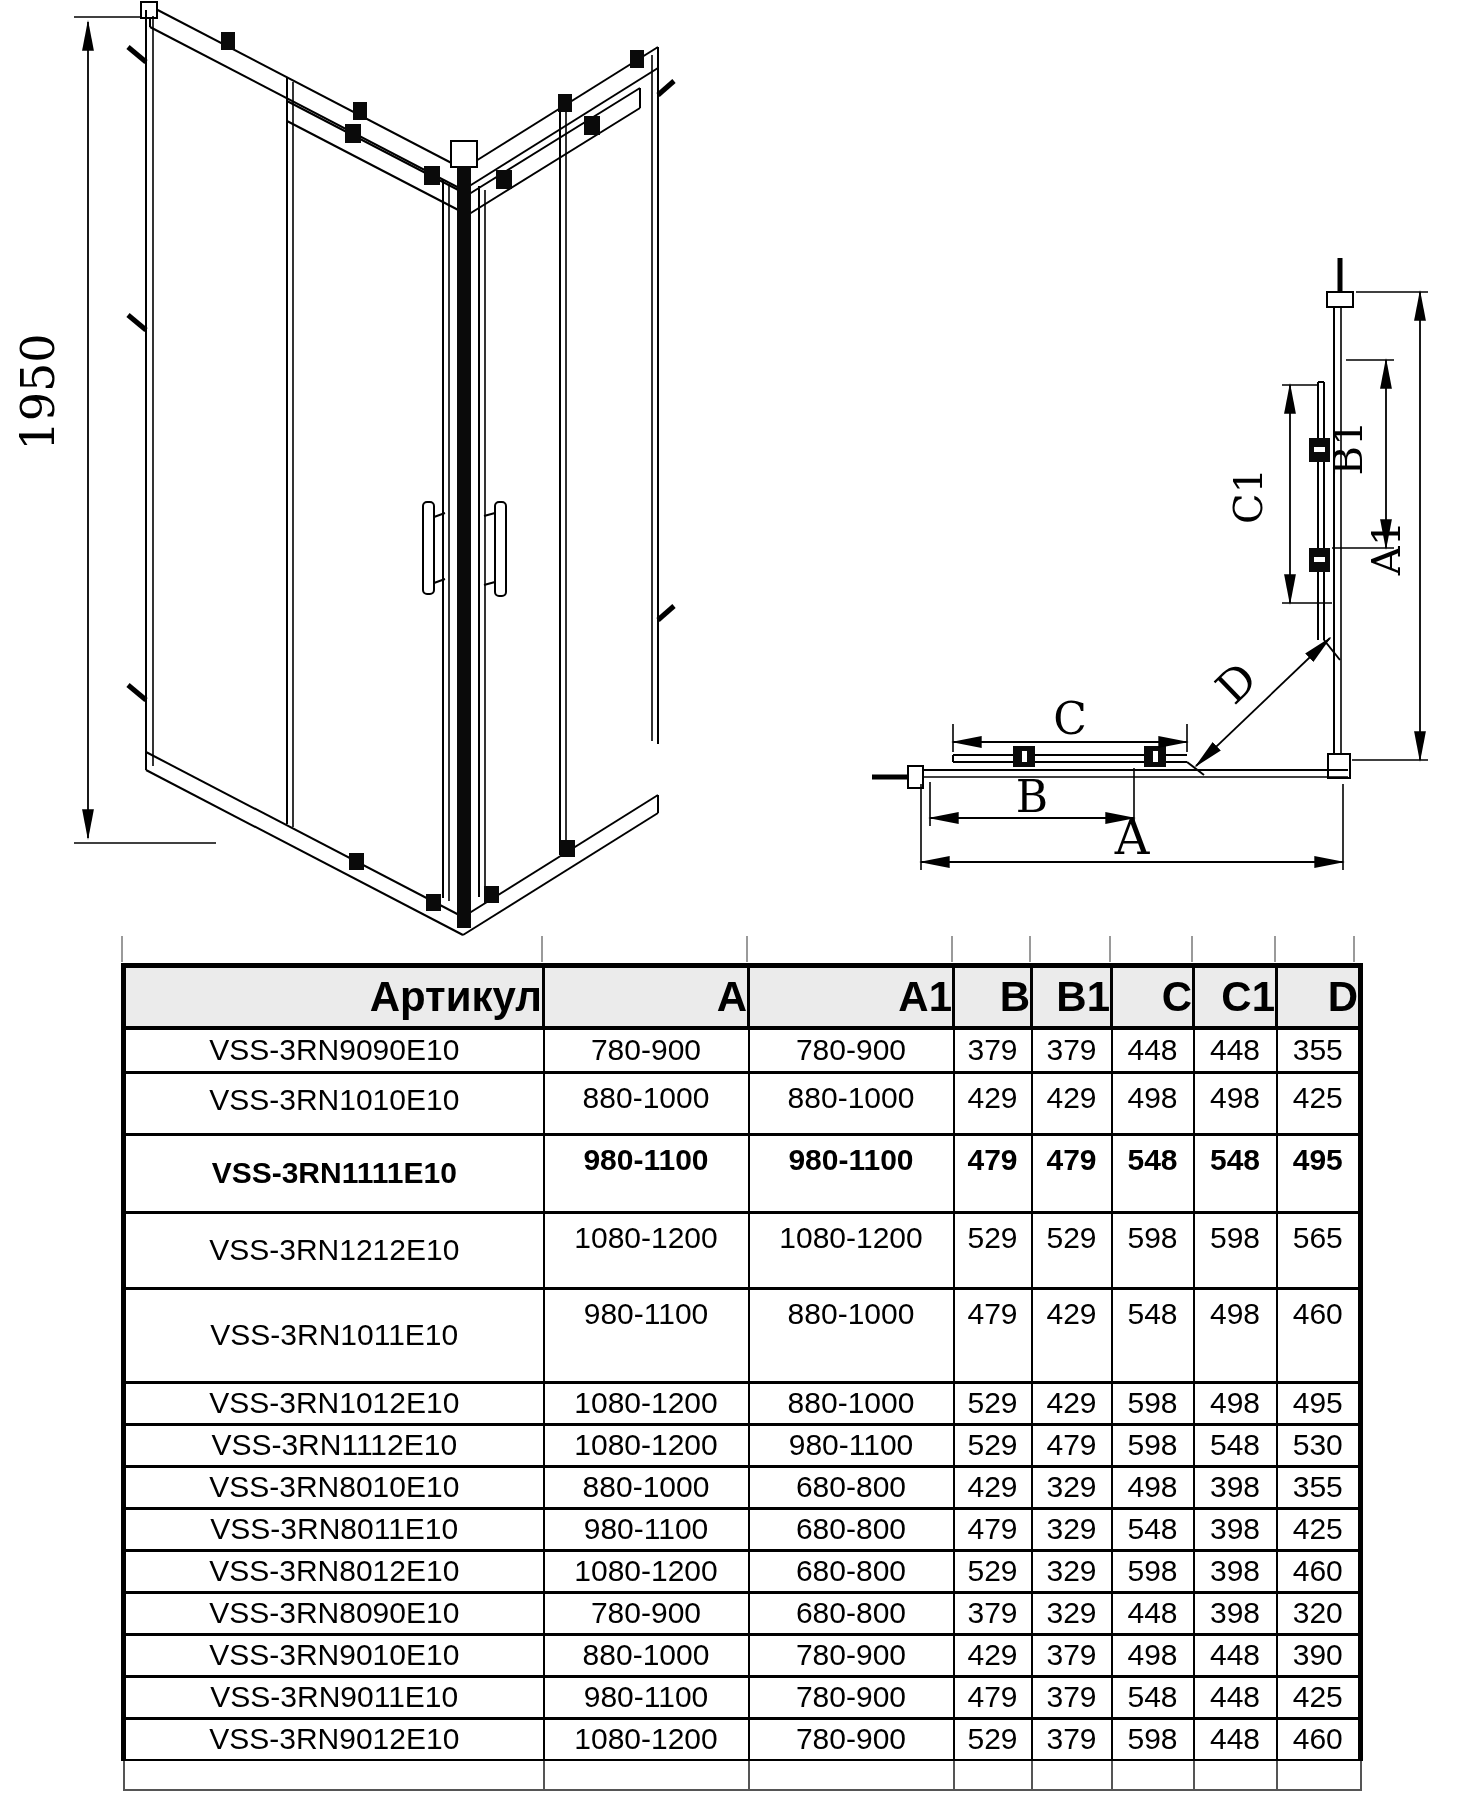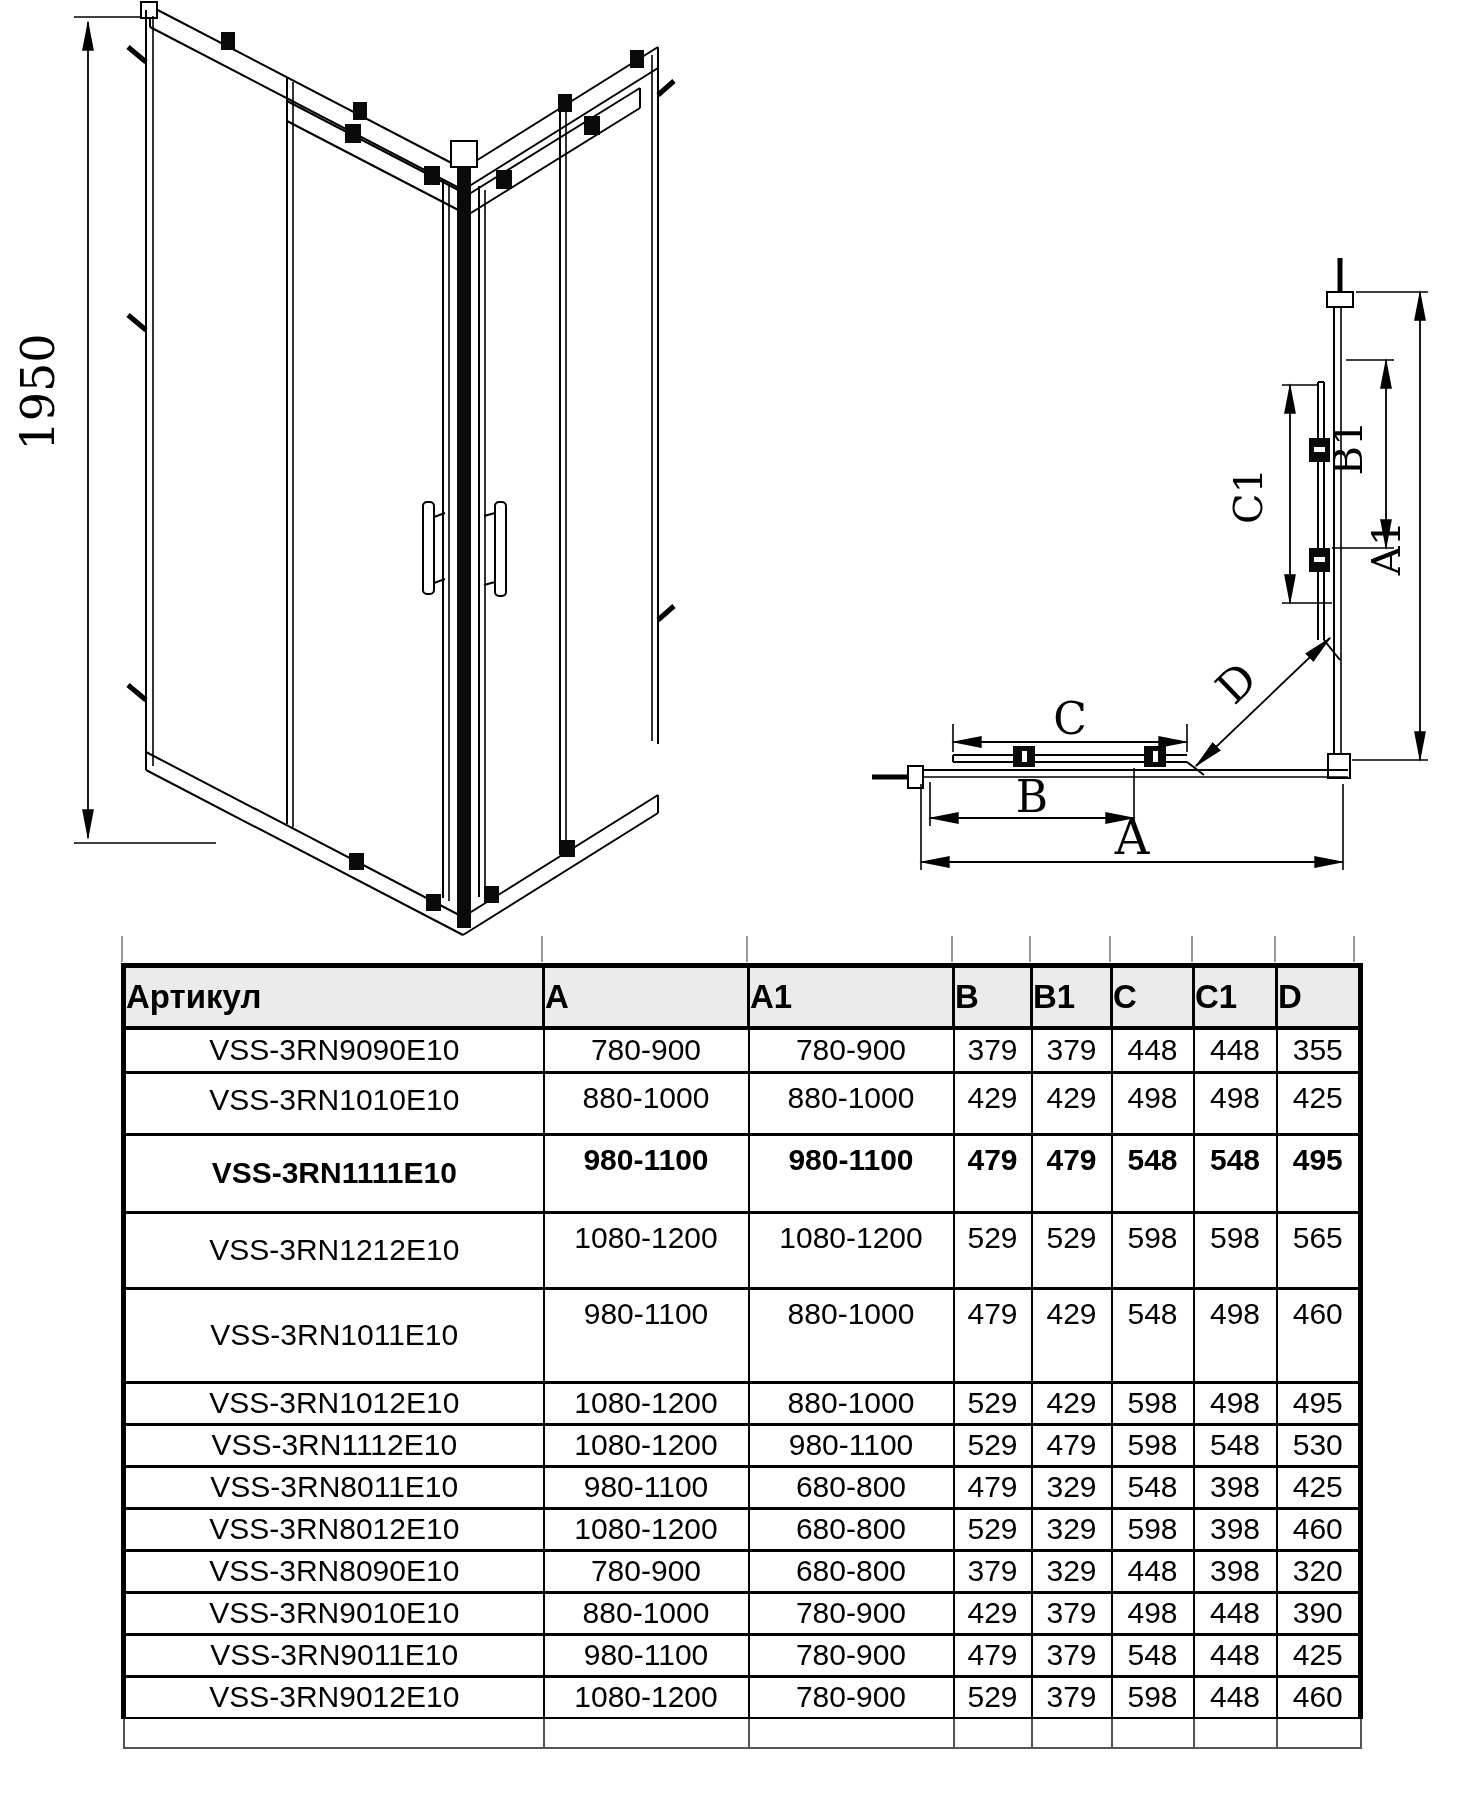--- a/index.html
+++ b/index.html
@@ -9,23 +9,23 @@
   
   .ln{stroke:#000;stroke-width:2;fill:none;}
   .thin{stroke:#000;stroke-width:1.6;fill:none;}
   .thk{stroke:#000;stroke-width:5;fill:none;}
   .dim{stroke:#000;stroke-width:1.8;fill:none;}
   .blk{fill:#0a0a0a;stroke:none;}
   .box{stroke:#000;stroke-width:2;fill:#fff;}
   
   #spec-table{position:absolute;left:121px;top:963px;width:1237px;border-collapse:collapse;
               table-layout:fixed;background:#fff;}
-  #spec-table th{background:#ebebeb;font-size:33px;font-weight:bold;color:#000;
+  #spec-table th{background:#ebebeb;font-size:42px;font-weight:bold;color:#000;
                  border:3px solid #000;border-top:5px solid #000;border-bottom:4px solid #000;
-                 height:58px;text-align:left;vertical-align:middle;padding:0;}
+                 height:58px;text-align:right;vertical-align:middle;padding:0;}
   #spec-table th:first-child{border-left:5px solid #000;}
   #spec-table th:last-child{border-right:5px solid #000;}
   #spec-table td{border:2px solid #000;border-top:3px solid #000;font-size:30px;color:#000;
                  text-align:center;vertical-align:middle;padding:0;overflow:hidden;white-space:nowrap;}
   #spec-table td:first-child{border-left:5px solid #000;}
   #spec-table td:last-child{border-right:5px solid #000;}
   #spec-table tbody tr:nth-child(1){height:44px;}
   #spec-table tbody tr:nth-child(2){height:62px;}
   #spec-table tbody tr:nth-child(3){height:78px;font-weight:bold;}
   #spec-table tbody tr:nth-child(4){height:76px;margin-top:10px;}
@@ -289,20 +289,30 @@
           <td>VSS-3RN1112E10</td>
           <td>1080-1200</td>
           <td>980-1100</td>
           <td>529</td>
           <td>479</td>
           <td>598</td>
           <td>548</td>
           <td>530</td>
         </tr>
         <tr>
+          <td>VSS-3RN8010E10</td>
+          <td>880-1000</td>
+          <td>680-800</td>
+          <td>429</td>
+          <td>329</td>
+          <td>498</td>
+          <td>398</td>
+          <td>355</td>
+        </tr>
+        <tr>
           <td>VSS-3RN8011E10</td>
           <td>980-1100</td>
           <td>680-800</td>
           <td>479</td>
           <td>329</td>
           <td>548</td>
           <td>398</td>
           <td>425</td>
         </tr>
         <tr>

